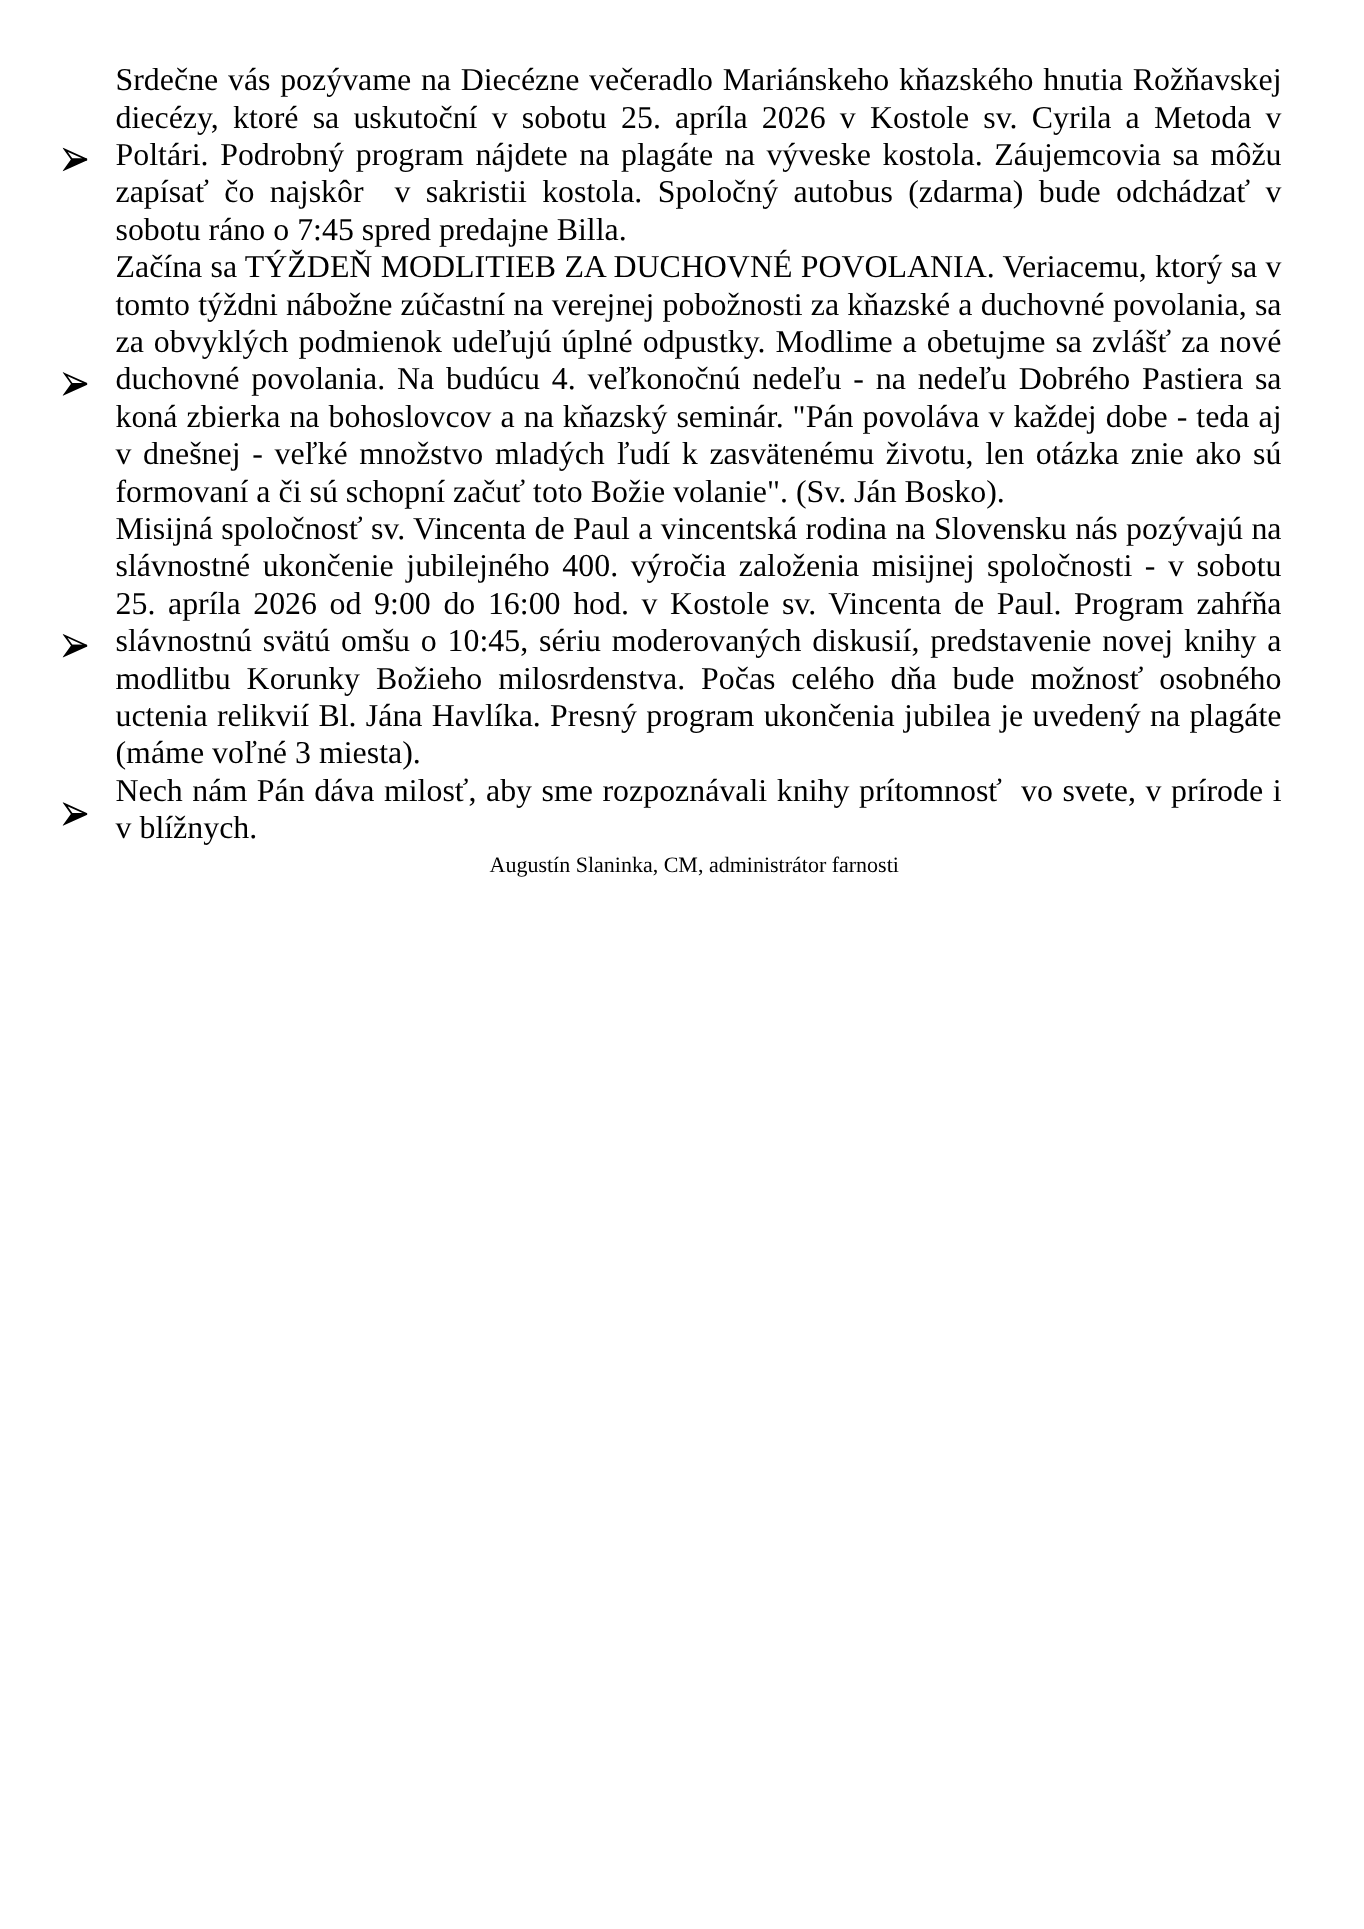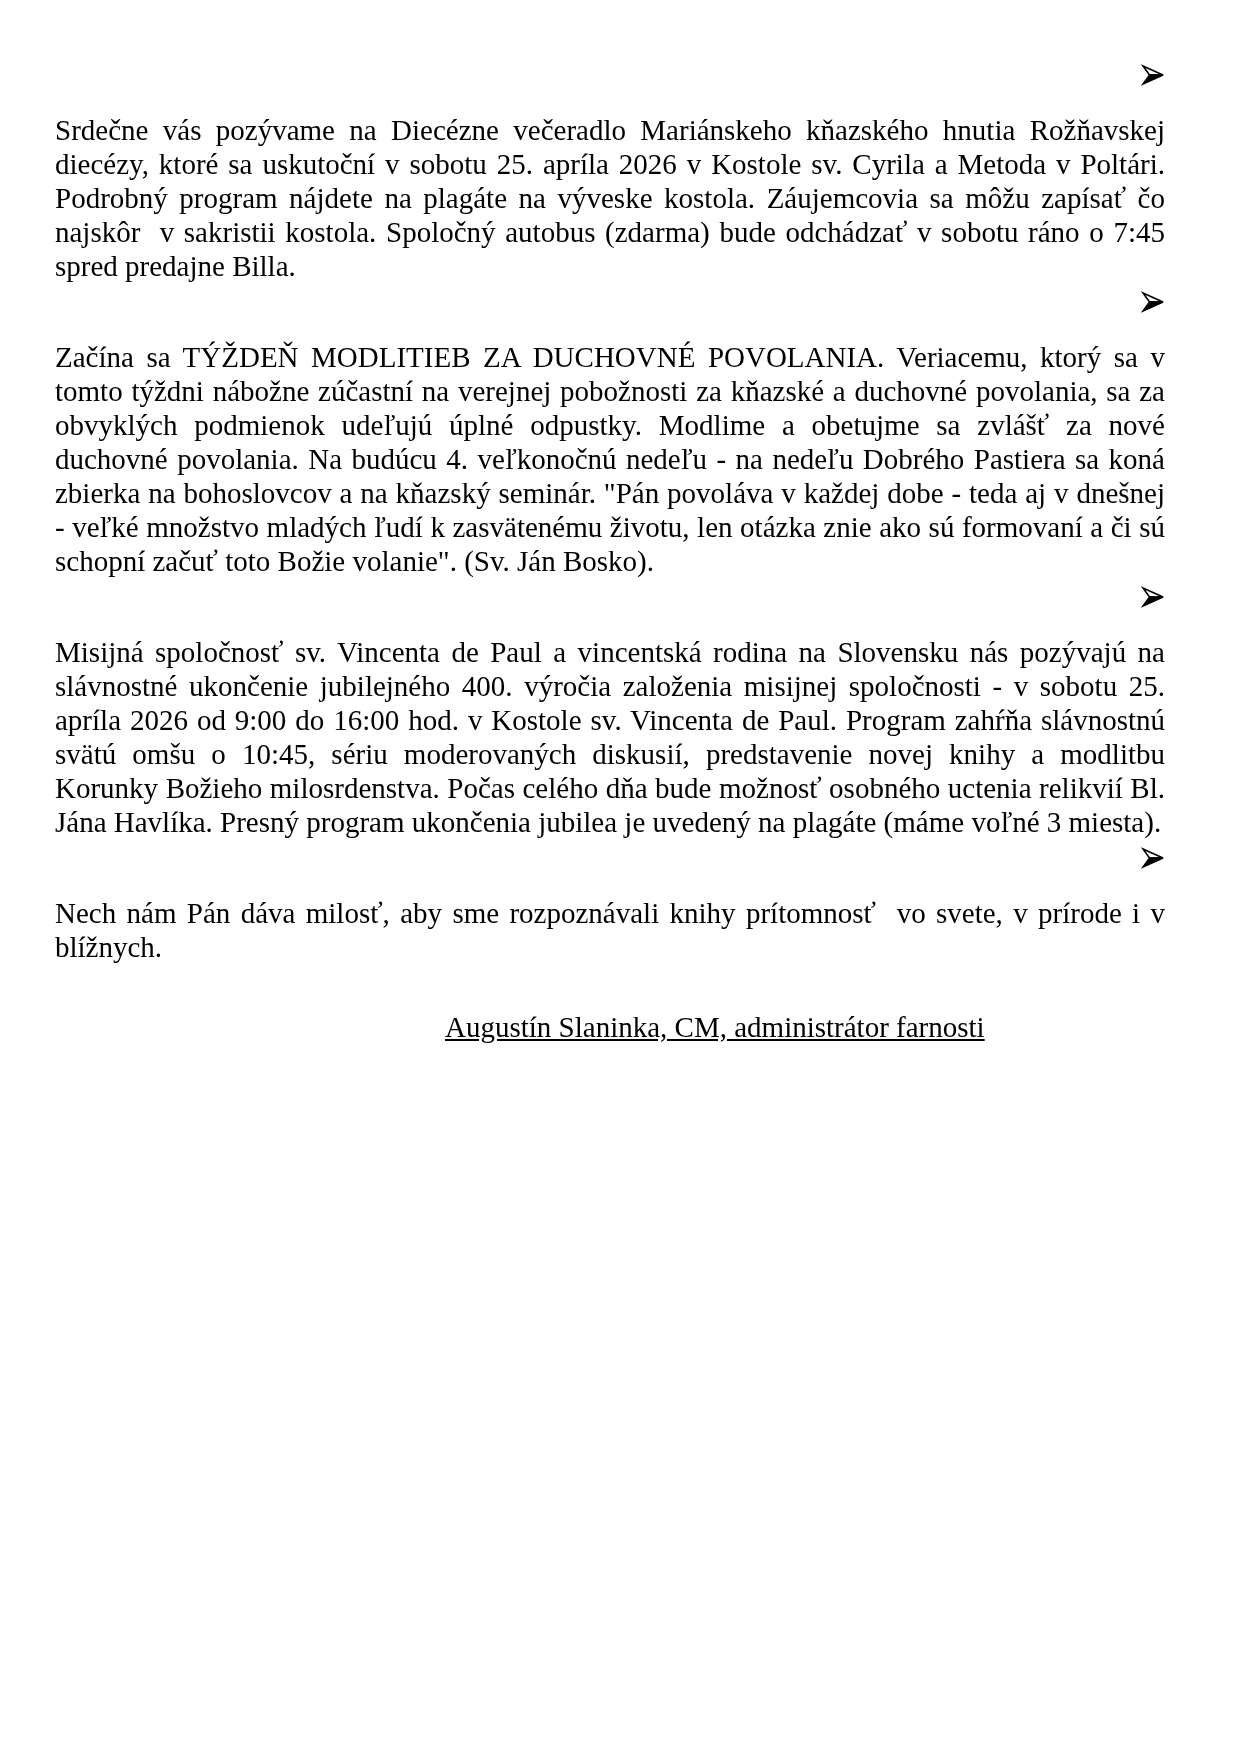--- a/index.html
+++ b/index.html
@@ -20,46 +20,43 @@
     padding: 56px 75px 0 55px;
     background: #ffffff;
     overflow: hidden;
   }
   .bullet-list {
     margin: 0;
     padding: 0;
   }
   .bullet-item {
     display: flex;
-    align-items: flex-end;
-    flex-direction: column;
+    align-items: center;
   }
   .bullet-marker {
     flex: 0 0 50px;
     padding-top: 7px;
   }
   .bullet-marker svg {
     display: block;
     margin-left: 2px;
   }
   .bullet-text {
     flex: 1 1 auto;
     font-size: 29px;
     line-height: 34px;
     text-align: justify;
     white-space: pre-wrap;
     letter-spacing: 0;
   }
   .signature-line {
-    margin-top: 46px;
     margin-left: 390px;
-    font-size: 29px;
+    font-size: 20px;
     line-height: 34px;
     white-space: nowrap;
-    text-decoration: underline;
   }
 </style>
 </head>
 <body>
 
 <div class="page">
 
   <div class="bullet-list">
 
     <div class="bullet-item">

